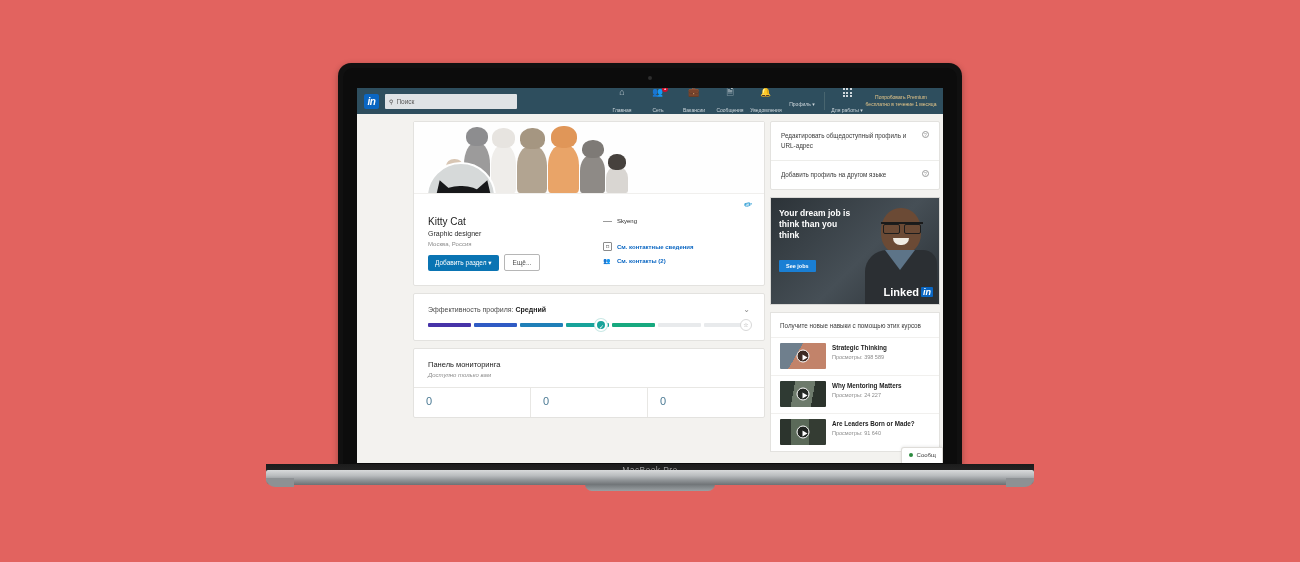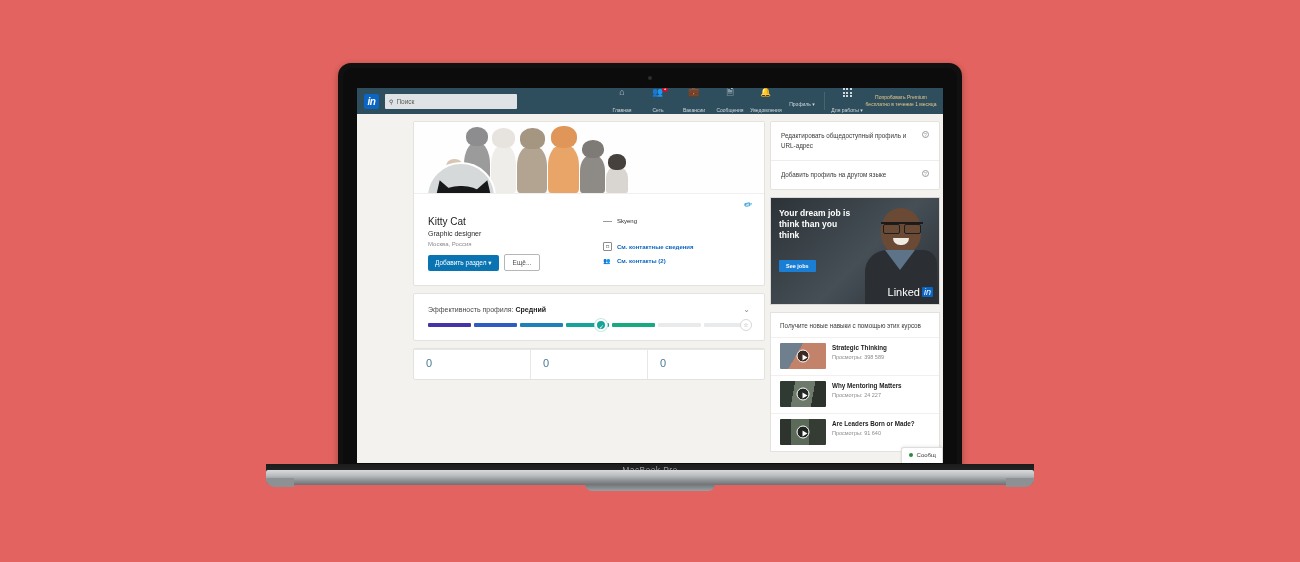--- a/index.html
+++ b/index.html
@@ -279,21 +279,21 @@
     position: absolute; left: 8px; top: 10px; width: 72px;
     color: #fff; font-size: 8.5px; line-height: 11px; font-weight: 600;
   }
   .ad-btn {
     position: absolute; left: 8px; top: 62px;
     background: #1a7fd4; color: #fff; font-size: 5.5px; font-weight: bold;
     padding: 3px 7px; border-radius: 1px; cursor: pointer;
   }
   .ad-logo {
     position: absolute; right: 6px; bottom: 6px;
-    color: #fff; font-size: 11px; font-weight: normal;
+    color: #fff; font-size: 11px; font-weight: bold;
     display: flex; align-items: center; margin-left: 39px;
   }
   .ad-logo .in-box {
     background: #0a66c2; color: #fff; font-size: 9px; font-style: italic;
     padding: 0 2px; margin-left: 2px; border-radius: 1px;
   }
 
   .courses { margin-top: 7px; background: #fff; border: 1px solid #e3e2df; }
   .courses-h {
     font-size: 6.3px; color: #3a3a3a; padding: 8px 9px 7px;
@@ -486,20 +486,24 @@
               <span class="seg" style="background:#17a97f"></span>
               <span class="seg" style="background:#e8eaec"></span>
               <span class="seg" style="background:#e8eaec"></span>
               <span class="st-check">✓</span>
               <span class="st-star">☆</span>
             </div>
           </div>
         </div>
 
         <div class="card">
+          <div class="dash-head">
+            <div class="dash-title">Панель мониторинга</div>
+            <div class="dash-sub">Доступно только вам</div>
+          </div>
           <div class="dash-stats">
             <div class="dash-cell">
               <div class="dash-num">0</div>
             </div>
             <div class="dash-cell">
               <div class="dash-num">0</div>
             </div>
             <div class="dash-cell">
               <div class="dash-num">0</div>
             </div>

